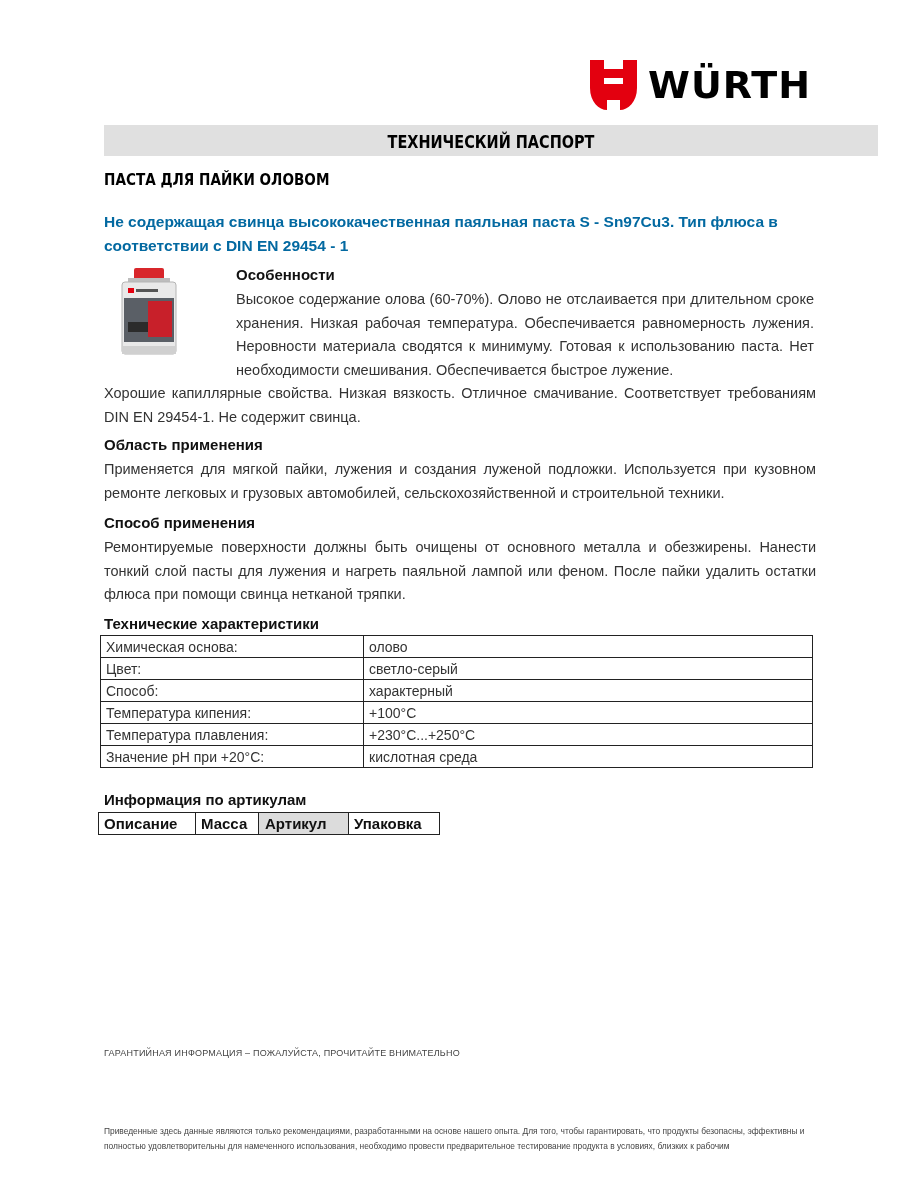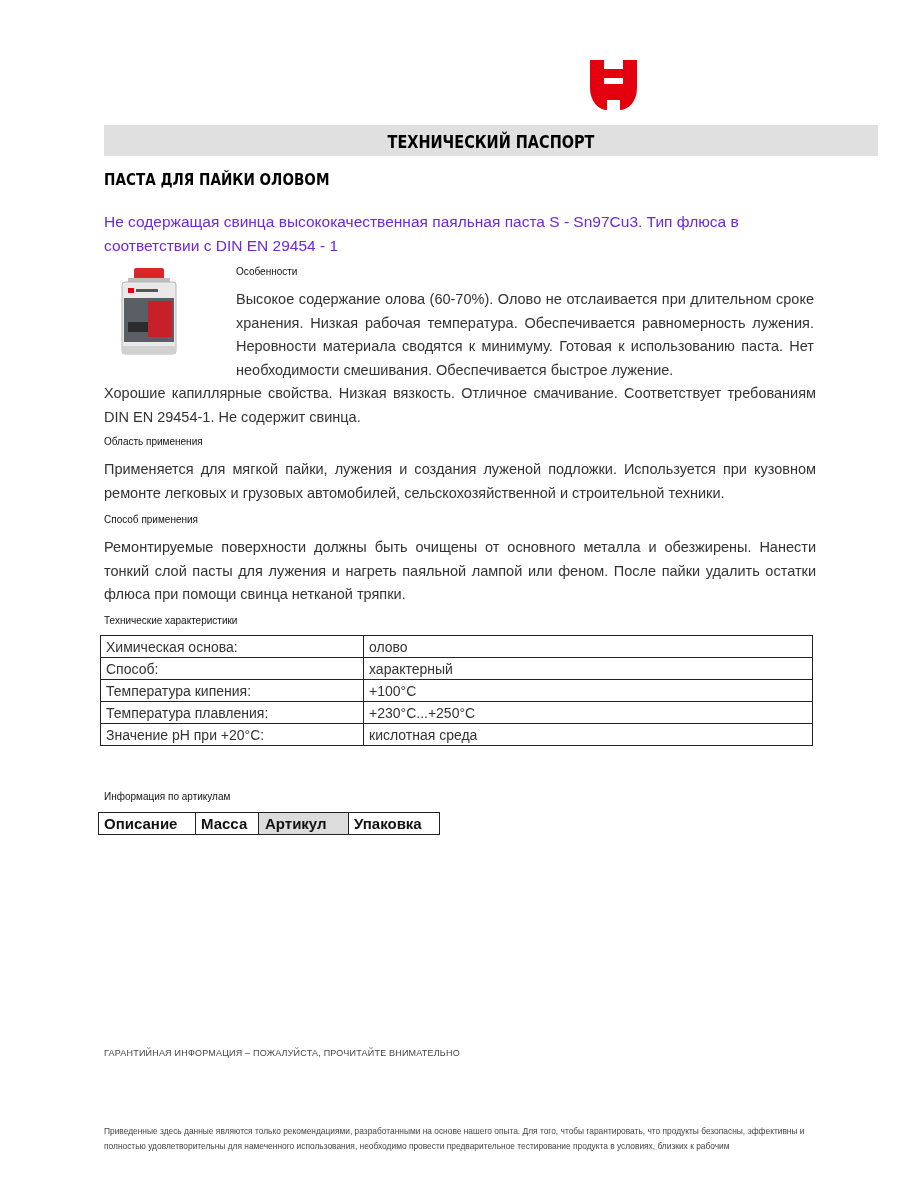--- a/index.html
+++ b/index.html
@@ -14,27 +14,27 @@
                 font-weight:bold; font-size:38px; letter-spacing:1px; color:#000; line-height:42px; }
 
   
   #title-bar { left:104px; top:125px; width:774px; height:31px; background:#e0e0e0; }
   #title-bar span { display:block; text-align:center; font-family:"DejaVu Sans", sans-serif;
                     font-weight:bold; font-size:17px; line-height:34px; letter-spacing:0px;
                     transform:scaleX(0.85); color:#000; }
   #product-title { left:104px; top:170px; font-family:"DejaVu Sans", sans-serif; font-weight:bold;
                    font-size:16px; transform-origin:left; transform:scaleX(0.85); color:#000; }
 
-  #subtitle { left:104px; top:210px; width:712px; font-weight:normal; font-size:15.5px; line-height:24px;
-              text-align:left; color:#6d28d9; }
+  #subtitle { left:104px; top:210px; width:712px; font-weight:bold; font-size:15.5px; line-height:24px;
+              text-align:left; color:#0369a1; }
 
   
   #product-img { left:118px; top:268px; width:62px; height:90px; }
 
-  .h { font-weight:normal; font-size:10px; color:#111; }
+  .h { font-weight:bold; font-size:15px; color:#111; }
   .p { font-size:14.5px; line-height:23.5px; color:#333; text-align:justify; }
 
   #features-h { left:236px; top:266px; }
   #features-p { left:236px; top:288px; width:578px; }
   #features-p2 { left:104px; top:382px; width:712px; }
 
   #apply-h { left:104px; top:436px; }
   #apply-p { left:104px; top:458px; width:712px; }
 
   #method-h { left:104px; top:514px; }
@@ -55,20 +55,21 @@
   #footer-h { left:104px; top:1048px; font-size:9px; color:#444; letter-spacing:0.2px; }
   #footer-p { left:104px; top:1124px; width:712px; font-size:8.4px; line-height:15px; color:#444; }
 </style>
 </head>
 <body>
 
 <div id="logo" class="abs">
   <svg class="mark" viewBox="0 0 47 50">
     <path d="M0 0 H14 V9 H33 V0 H47 V28 C47 42 38 50 30 50 V40 H17 V50 C9 50 0 42 0 28 Z M14 18 V24 H33 V18 Z" fill="#e3000f"></path>
   </svg>
+  <span class="word">WÜRTH</span>
 </div>
 
 <div id="title-bar" class="abs">
   <span>ТЕХНИЧЕСКИЙ ПАСПОРТ</span>
 </div>
 
 <div id="product-title" class="abs">ПАСТА ДЛЯ ПАЙКИ ОЛОВОМ</div>
 
 <div id="subtitle" class="abs">Не содержащая свинца высококачественная паяльная паста S - Sn97Cu3. Тип флюса в соответствии с DIN EN 29454 - 1</div>
 
@@ -95,20 +96,24 @@
 <div id="method-p" class="abs p">Ремонтируемые поверхности должны быть очищены от основного металла и обезжирены. Нанести тонкий слой пасты для лужения и нагреть паяльной лампой или феном. После пайки удалить остатки флюса при помощи свинца нетканой тряпки.</div>
 
 <div id="tech-h" class="abs h">Технические характеристики</div>
 <table id="tech-table" class="abs">
   <tbody>
     <tr>
       <td>Химическая основа:</td>
       <td>олово</td>
     </tr>
     <tr>
+      <td>Цвет:</td>
+      <td>светло-серый</td>
+    </tr>
+    <tr>
       <td>Способ:</td>
       <td>характерный</td>
     </tr>
     <tr>
       <td>Температура кипения:</td>
       <td>+100°C</td>
     </tr>
     <tr>
       <td>Температура плавления:</td>
       <td>+230°C...+250°C</td>

